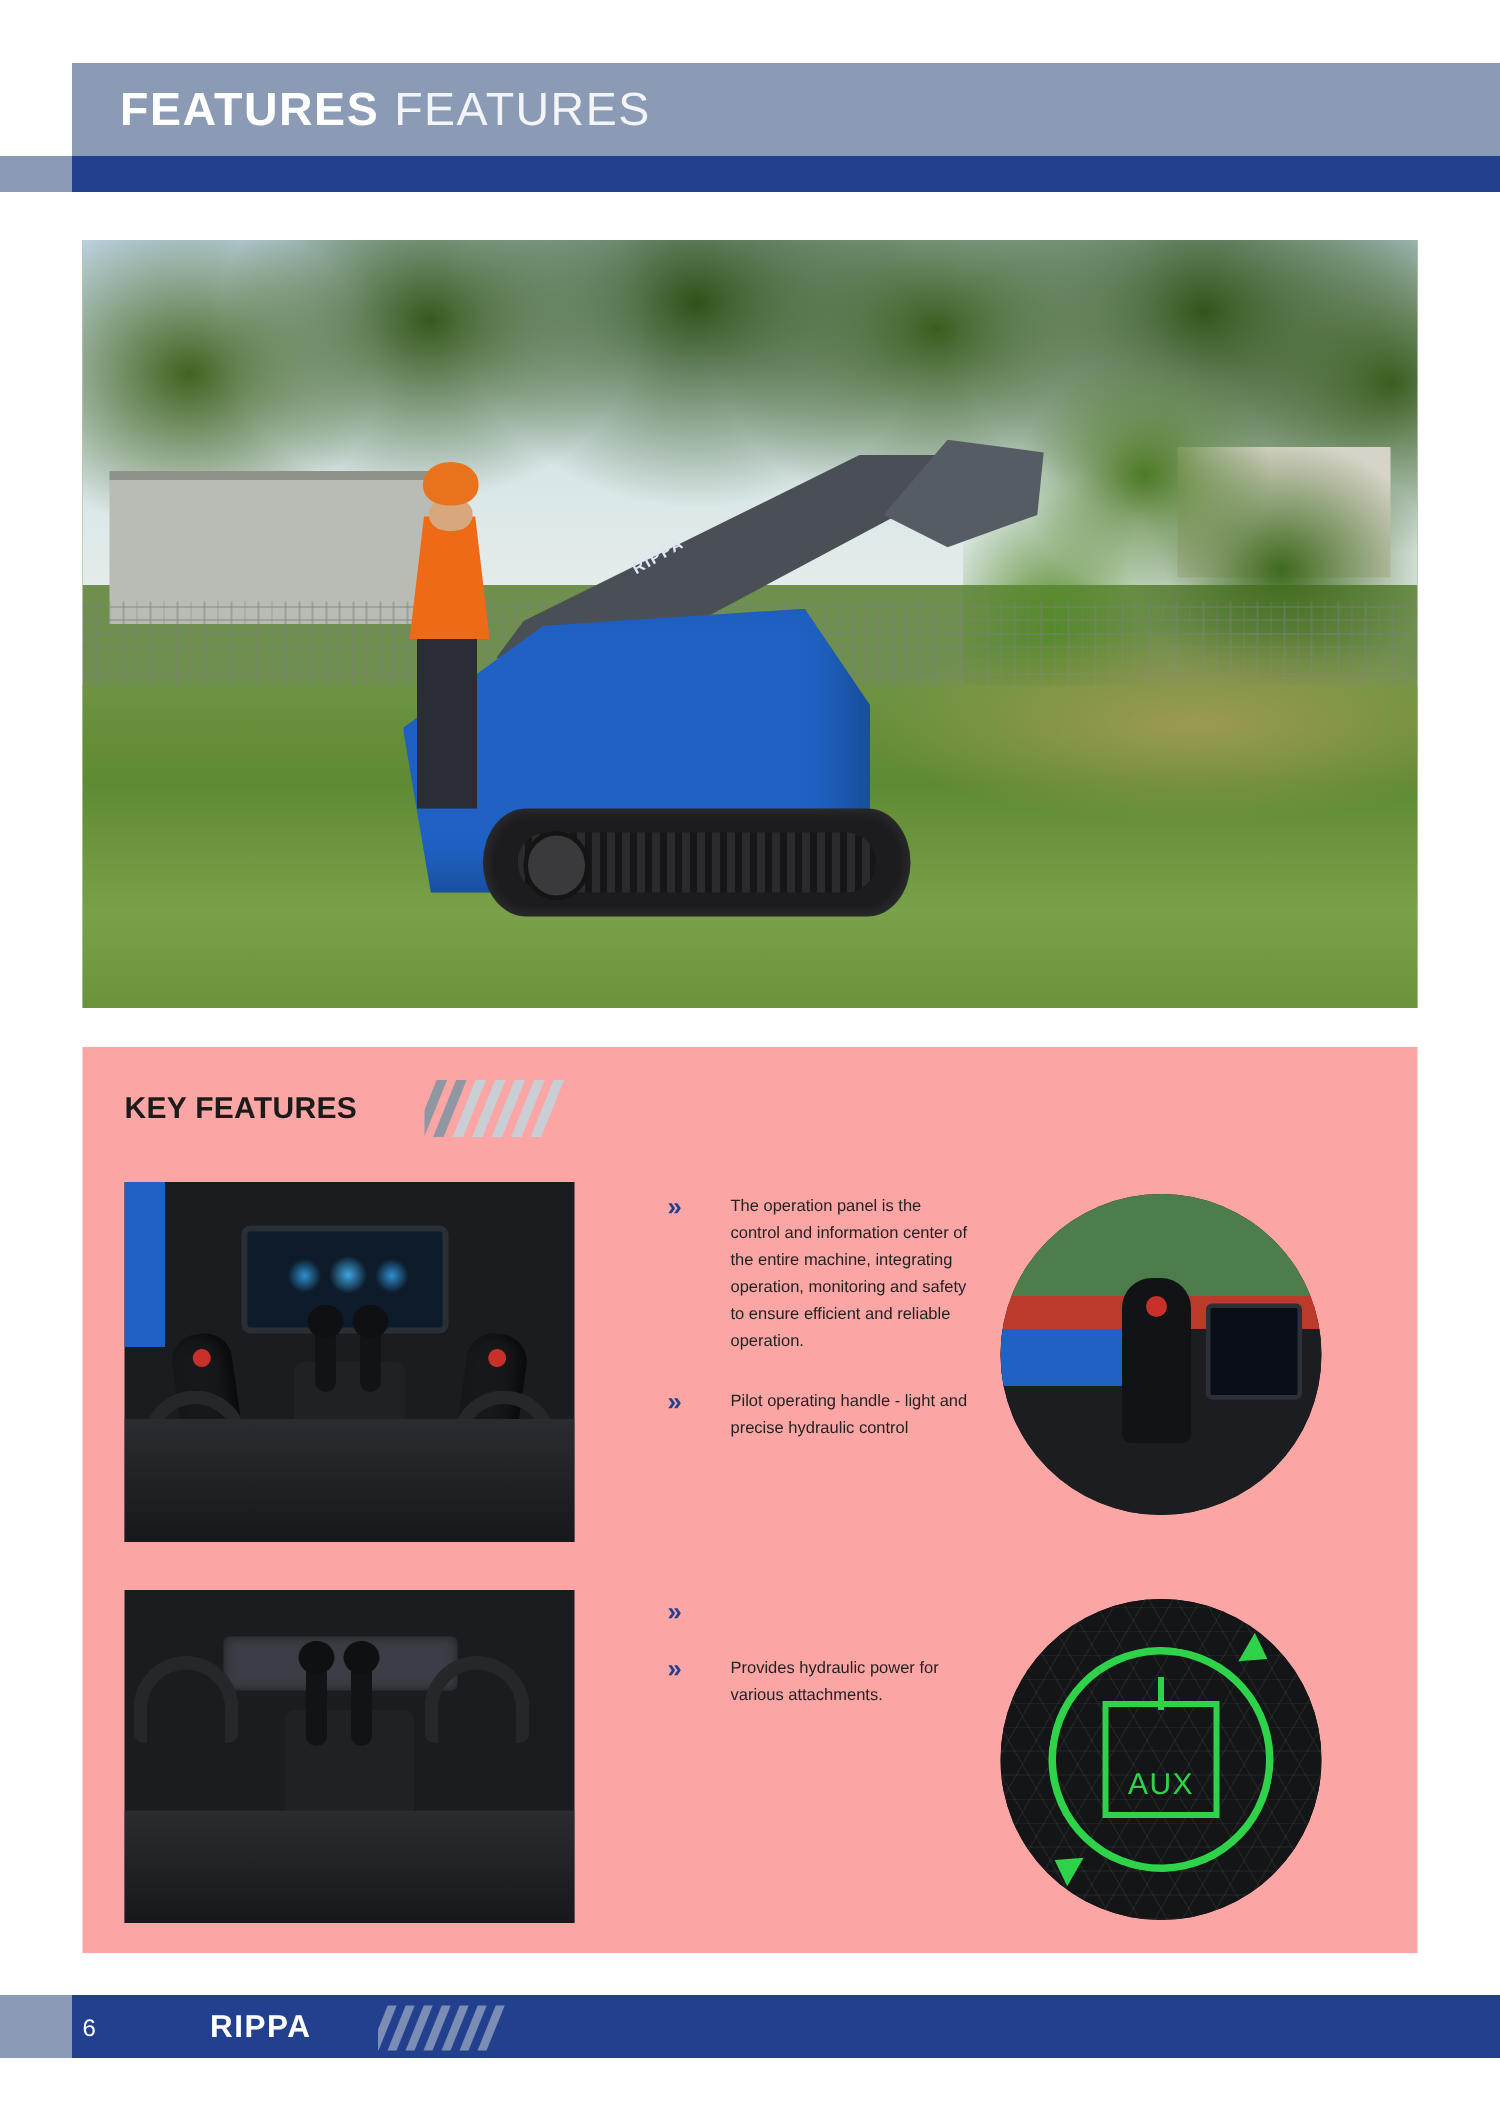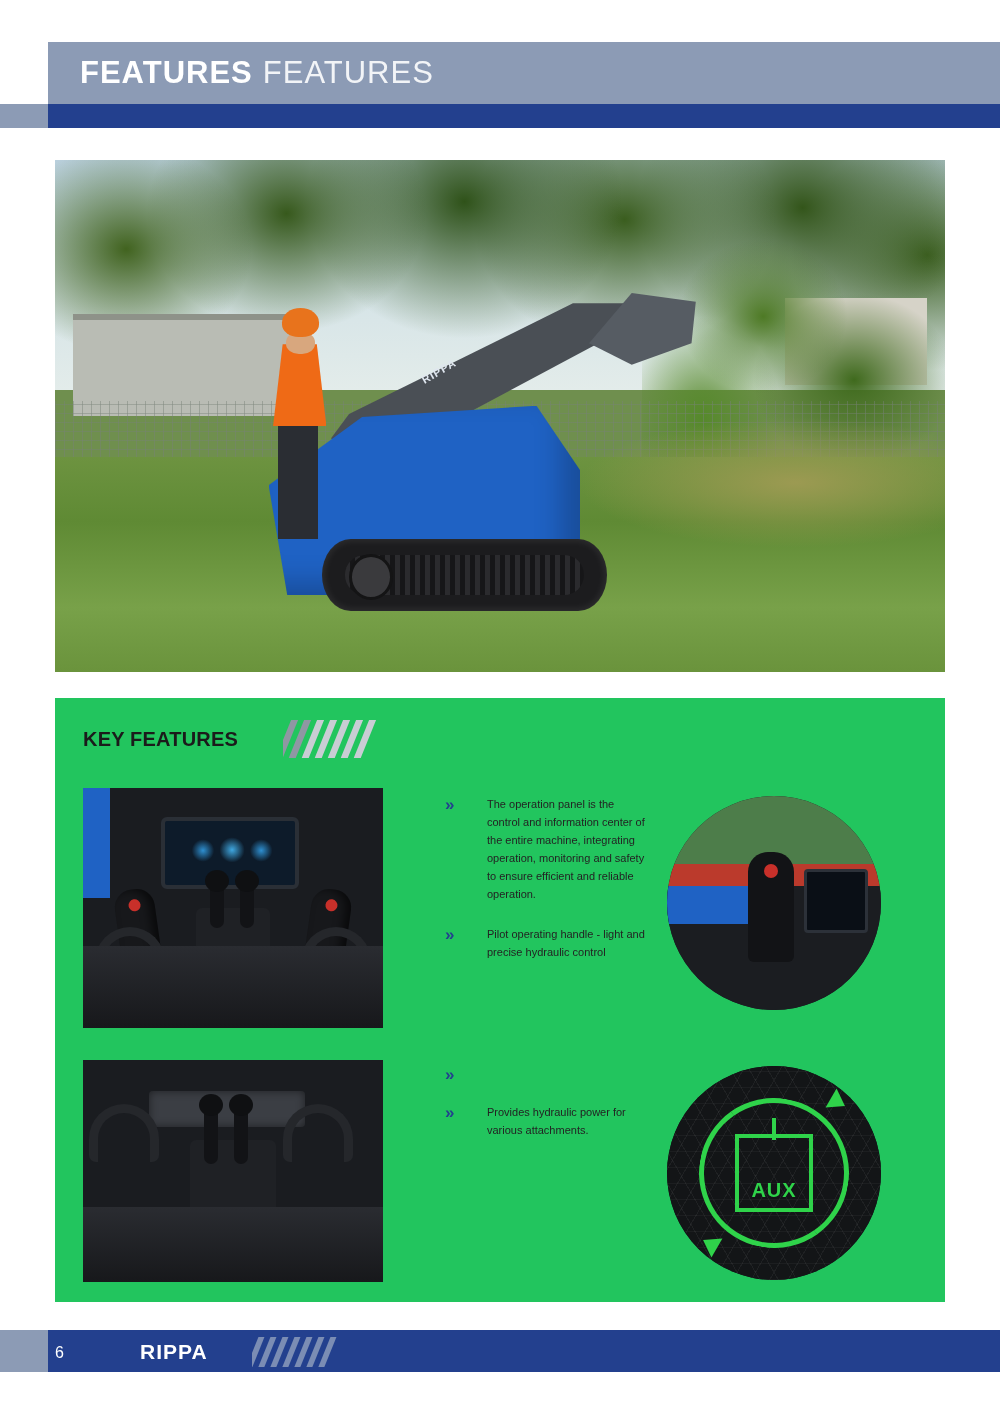--- a/index.html
+++ b/index.html
@@ -165,21 +165,21 @@
     position: absolute; left: 41%; top: 40%;
     font-size: 11px; font-weight: bold; color: #dfe6ef;
     letter-spacing: 1px; transform: rotate(-30deg);
   }
 
   
   .features-panel {
     position: absolute;
     left: 55px; top: 698px;
     width: 890px; height: 604px;
-    background: #22c55e;
+    background: #fca5a5;
   }
   .kf-title {
     position: absolute;
     left: 28px; top: 30px;
     font-size: 20px; font-weight: bold; color: #1b1b1b;
     letter-spacing: 0.2px;
   }
   .kf-stripes {
     position: absolute;
     left: 228px; top: 22px;
@@ -298,21 +298,21 @@
       repeating-linear-gradient(0deg, rgba(255,255,255,.04) 0 1px, rgba(0,0,0,0) 1px 16px);
   }
   .aux-box {
     position: absolute; left: 50%; top: 50%;
     transform: translate(-50%, -50%);
     width: 78px; height: 78px;
     border: 4px solid #2fd34a;
     display: flex; align-items: flex-end; justify-content: center;
   }
   .aux-box .aux-text {
-    font-size: 20px; font-weight: bold; color: #2fd34a;
+    font-size: 20px; font-weight: normal; color: #2fd34a;
     margin-bottom: 6px; letter-spacing: 1px;
   }
   .aux-box:before {
     content: ""; position: absolute; left: 50%; top: -20px; margin-left: -2px;
     width: 4px; height: 22px; background: #2fd34a;
   }
   .aux-arrow {
     position: absolute; width: 150px; height: 150px;
     left: 50%; top: 50%; margin-left: -75px; margin-top: -75px;
     border: 5px solid transparent;

